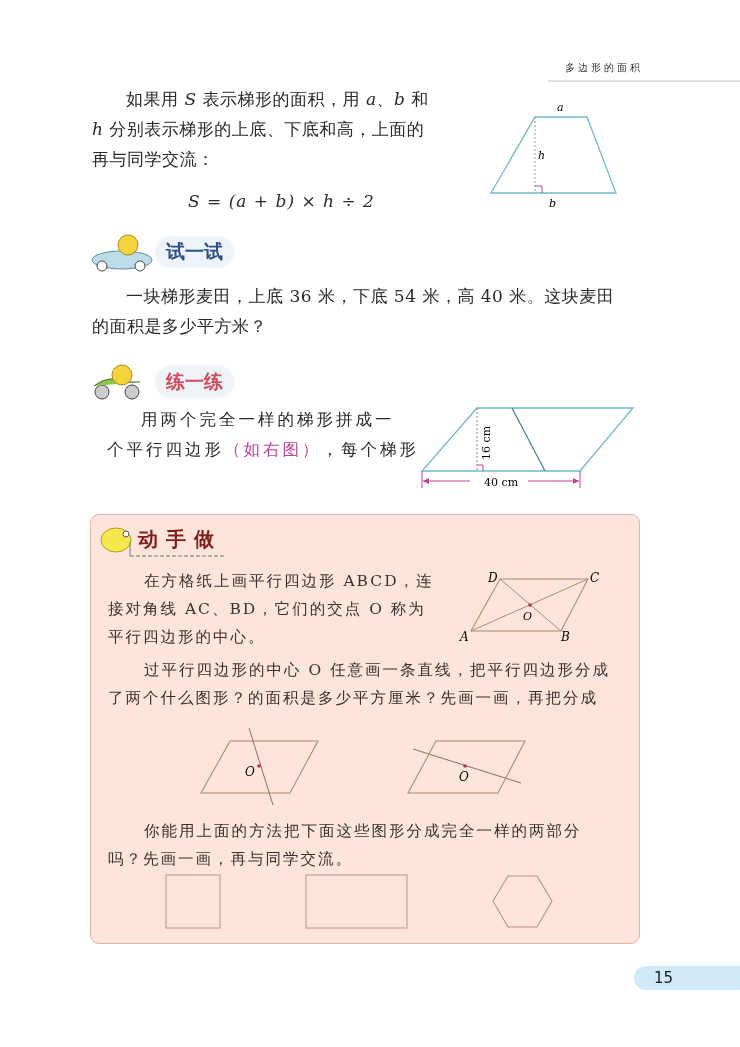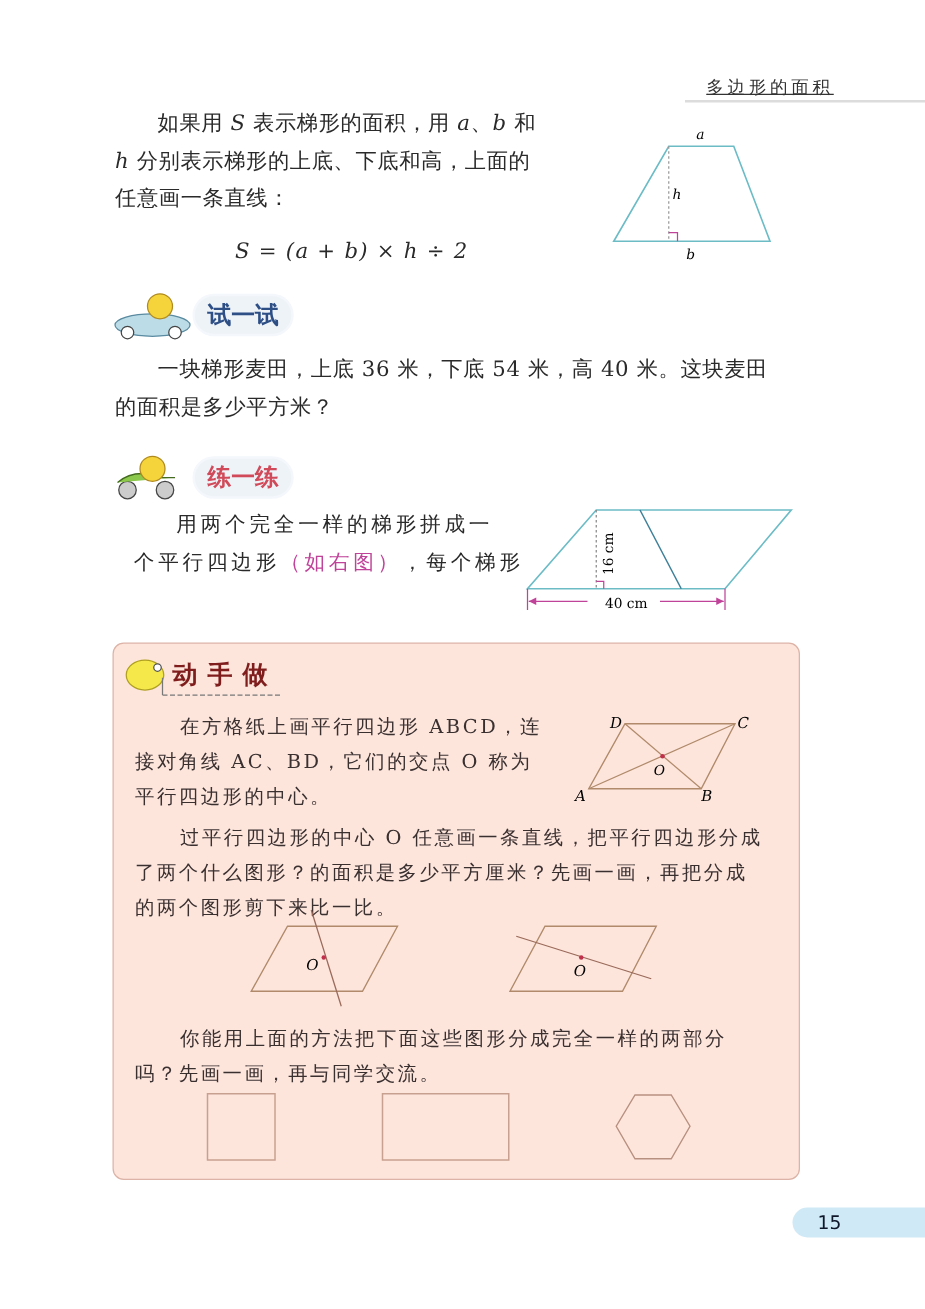--- a/index.html
+++ b/index.html
@@ -1,19 +1,19 @@
 <!DOCTYPE html>
 <html><head>
 <meta charset="utf-8">
 <style>
   html, body { margin:0; padding:0; }
   body { width:740px; height:1047px; background:#ffffff; position:relative; overflow:hidden;
          font-family:"DejaVu Serif", serif; color:#2a2a2a; }
   .abs { position:absolute; }
-  .header-title { left:565px; top:61px; font-size:14px; letter-spacing:3px; color:#333;text-decoration:underline; }
+  .header-title { left:565px; top:61px; font-size:10px; letter-spacing:3px; color:#333; }
   .header-rule { left:548px; top:80px; width:192px; height:2px; background:#dcdcdc; }
   .para { font-size:17px; line-height:30px; letter-spacing:0.5px; }
   .para .indent { display:inline-block; width:34px; }
   .it { font-style:italic; }
   .formula { font-size:17px; letter-spacing:1px; }
   .magenta { color:#c0439a; }
   .badge { display:flex; align-items:center; }
   .cloud { background:#eef3f8; border-radius:16px; padding:2px 10px; font-family:"DejaVu Sans", sans-serif;
            font-weight:bold; font-size:19px; box-shadow:0 0 0 2px #f4f7fb; }
   .cloud.blue { color:#2d4f86; }
@@ -28,21 +28,21 @@
 </style>
 </head>
 <body>
 
 <div class="abs header-title">多边形的面积</div>
 <div class="abs header-rule"></div>
 
 <div class="abs para" style="left:92px; top:84px; width:360px;">
   <div><span class="indent"></span><span>如果用 </span><span class="it">S</span><span> 表示梯形的面积，用 </span><span class="it">a</span><span>、</span><span class="it">b</span><span> 和</span></div>
   <div><span class="it">h</span><span> 分别表示梯形的上底、下底和高，上面的</span></div>
-  <div>任意画一条直线：</div>
+  <div>再与同学交流：</div>
 </div>
 <div class="abs formula it" style="left:188px; top:191px;">S = (a + b) × h ÷ 2</div>
 
 <svg class="abs" style="left:480px; top:95px;" width="150" height="120">
   <polygon points="55,22 107,22 136,98 11,98" fill="none" stroke="#6cbcc6" stroke-width="1.3"></polygon>
   <line x1="55" y1="22" x2="55" y2="98" stroke="#999" stroke-width="1" stroke-dasharray="2,2"></line>
   <polyline points="55,91 62,91 62,98" fill="none" stroke="#c0439a" stroke-width="1"></polyline>
   <text x="77" y="16" font-size="11" font-style="italic">a</text>
   <text x="58" y="64" font-size="11" font-style="italic">h</text>
   <text x="69" y="112" font-size="11" font-style="italic">b</text>
@@ -118,21 +118,20 @@
   <text x="5" y="76" font-size="12" font-style="italic">A</text>
   <text x="106" y="76" font-size="12" font-style="italic">B</text>
   <text x="135" y="17" font-size="12" font-style="italic">C</text>
   <text x="33" y="17" font-size="12" font-style="italic">D</text>
   <text x="68" y="55" font-size="11" font-style="italic">O</text>
 </svg>
 
 <div class="abs panel-para" style="left:108px; top:656px; width:530px;">
   <div><span style="display:inline-block;width:36px"></span><span>过平行四边形的中心 O 任意画一条直线，把平行四边形分成</span></div>
   <div>了两个什么图形？的面积是多少平方厘米？先画一画，再把分成</div>
-  <div>的两个图形剪下来比一比。</div>
 </div>
 
 <svg class="abs" style="left:190px; top:725px;" width="340" height="85">
   <g>
     <polygon points="40,16 128,16 100,68 11,68" fill="none" stroke="#b08a6a" stroke-width="1.1"></polygon>
     <line x1="59" y1="3" x2="83" y2="80" stroke="#9a6a5a" stroke-width="1"></line>
     <circle cx="69" cy="41" r="1.8" fill="#c0304a"></circle>
     <text x="55" y="51" font-size="12" font-style="italic">O</text>
   </g>
   <g>

